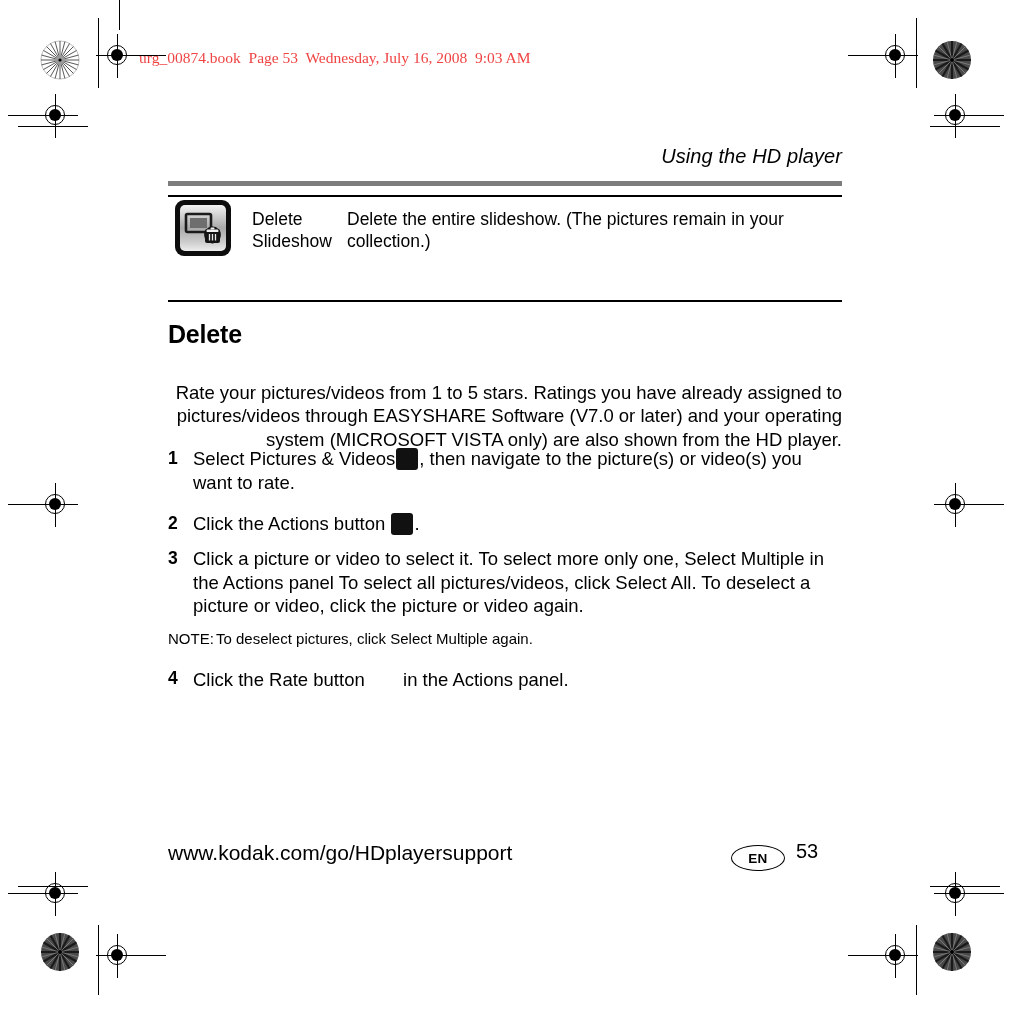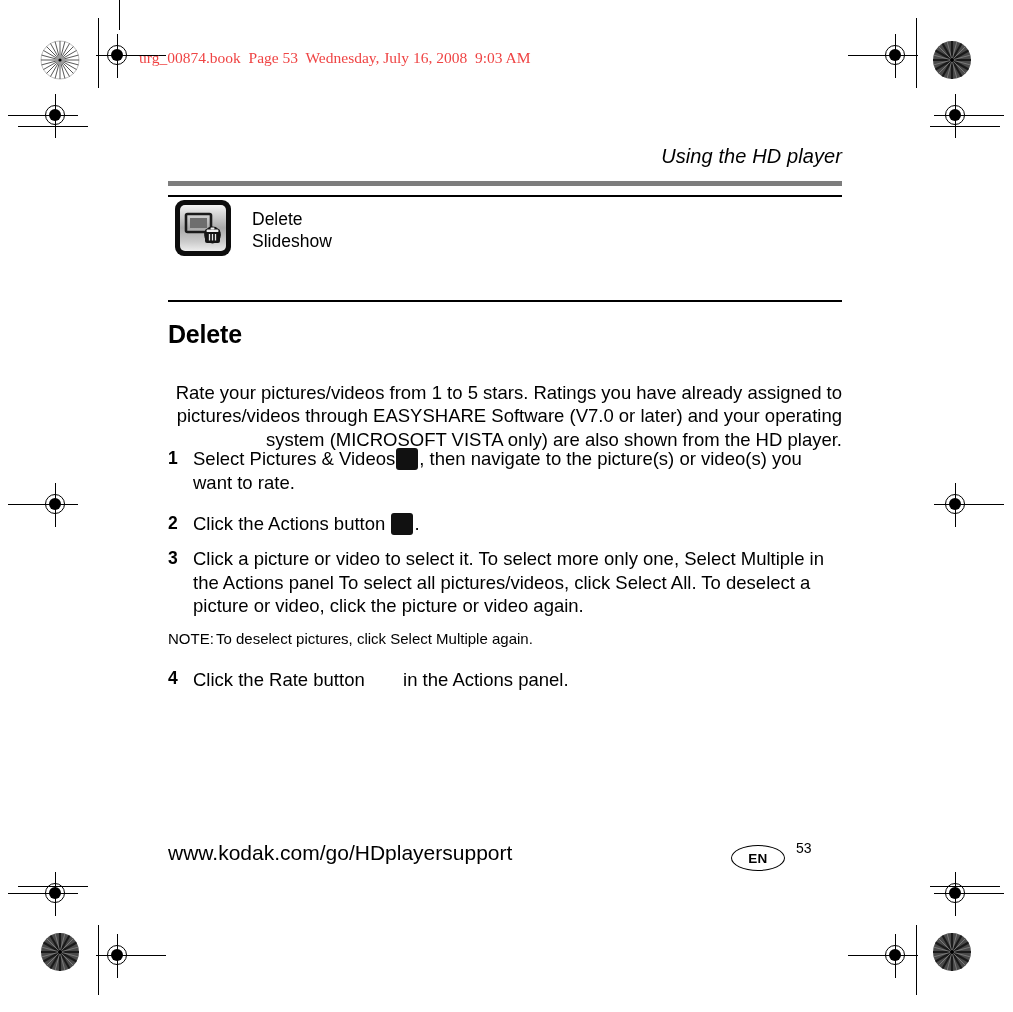--- a/index.html
+++ b/index.html
@@ -268,21 +268,21 @@
     align-items: center;
     justify-content: center;
     font-size: 13.5px;
     font-weight: bold;
     letter-spacing: 0.4px;
   }
   .page-num {
     position: absolute;
     left: 628px;
     top: 840px;
-    font-size: 14px;
+    font-size: 20px;
   }
 </style>
 </head>
 <body>
 
 <div class="marks">
 
   <div class="cropline v" style="left:98px; top:18px; height:70px;"></div>
   <div class="cropline h" style="left:18px; top:126px; width:70px;"></div>
   <div class="cropline v" style="left:119px; top:0px; height:30px;"></div>
@@ -539,20 +539,21 @@
           </svg>
         </div>
       </div>
     </div>
 
     <div class="name-cell">
       <div>Delete</div>
       <div>Slideshow</div>
     </div>
 
+    <div class="desc-cell">Delete the entire slideshow. (The pictures remain in your collection.)</div>
   </div>
 
   <div class="rule-black-bottom"></div>
 
   <h2 class="section">Delete</h2>
 
   <p class="intro">Rate your pictures/videos from 1 to 5 stars. Ratings you have already assigned to pictures/videos through EASYSHARE Software (V7.0 or later) and your operating system (MICROSOFT VISTA only) are also shown from the HD player.</p>
 
   <div class="step step1">
     <div class="num">1</div>

